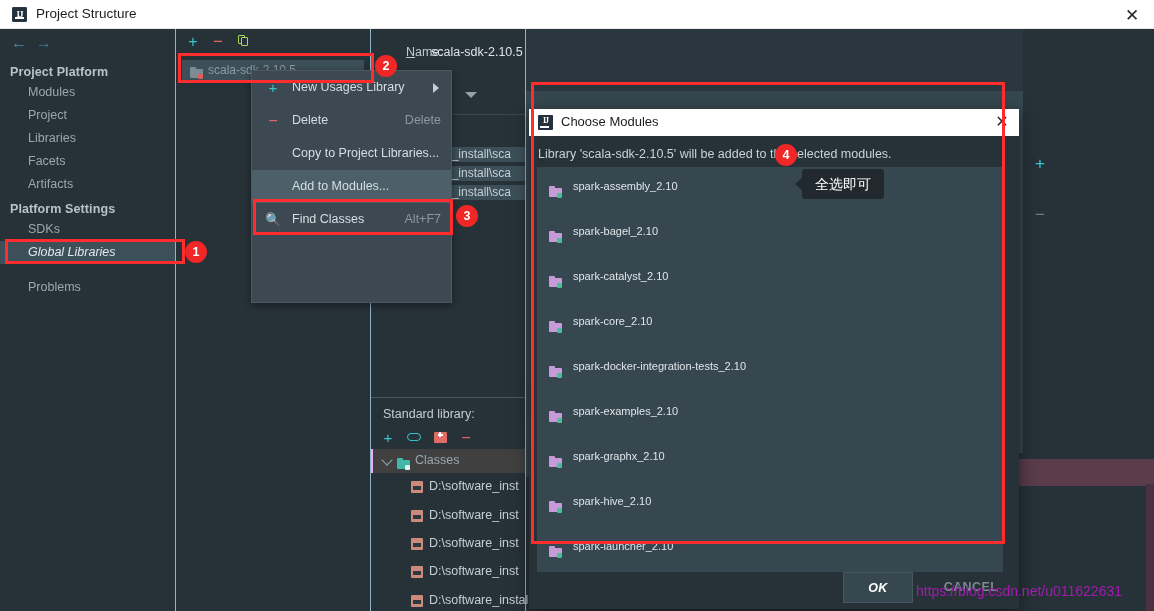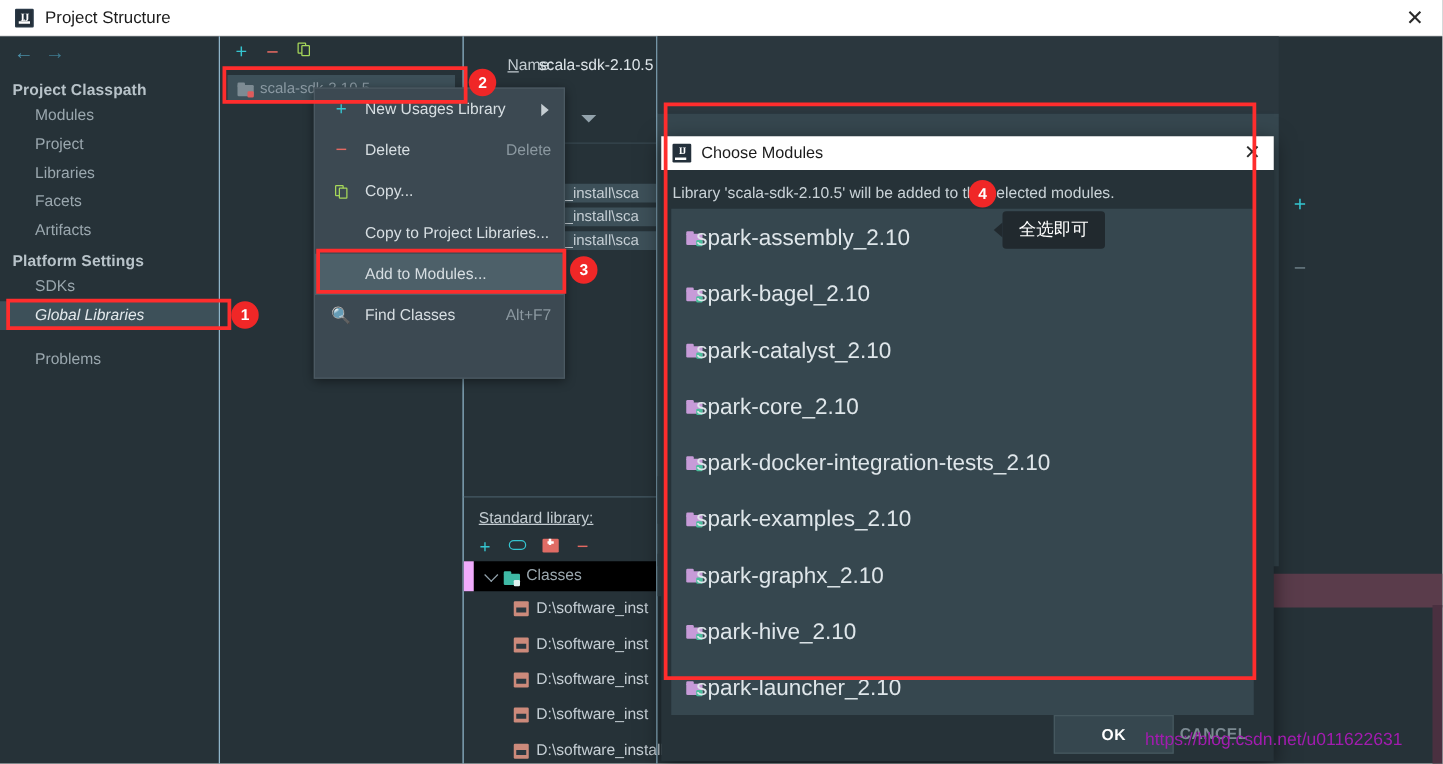--- a/index.html
+++ b/index.html
@@ -160,21 +160,21 @@
     position: absolute; left: 0; width: 154px; height: 15px;
     font-size: 12px; color: #c5ced4; white-space: nowrap; overflow: hidden;
   }
   .cp-sel { background: #3d5059; }
 
   .stdlib-sep {
     position: absolute; left: 0; top: 368px; width: 154px; height: 1px;
     background: #455a64;
   }
   .stdlib-label {
-    position: absolute; left: 12px; top: 378px; font-size: 12.5px; color: #c3ccd1; text-decoration: underline;
+    position: absolute; left: 12px; top: 378px; font-size: 12.5px; color: #c3ccd1;
   }
   .stdlib-toolbar { position: absolute; left: 0; top: 398px; width: 154px; height: 22px; }
   .sl-i {
     position: absolute; top: 2px; width: 18px; height: 18px;
     text-align: center; line-height: 18px; font-size: 15px; cursor: pointer;
   }
   .sl-plus   { left: 8px;  color: #35c5d0; }
   .sl-link   { left: 34px; }
   .sl-folder { left: 60px; }
   .sl-minus  { left: 86px; color: #e46962; font-size: 16px; }
@@ -190,21 +190,21 @@
   .addfolder::before {
     content: ""; position: absolute; left: 4px; top: 2px;
     width: 5px; height: 1.5px; background: #fff;
   }
   .addfolder::after {
     content: ""; position: absolute; left: 5.7px; top: 0.2px;
     width: 1.5px; height: 5px; background: #fff;
   }
   .classes-row {
     position: absolute; left: 0; top: 420px; width: 154px; height: 24px;
-    background: #000000; border-left: 8px solid #f0abfc;
+    background: #404040; border-left: 2px solid #f0abfc;
   }
   .classes-row .chev {
     position: absolute; left: 10px; top: 7px; width: 8px; height: 8px;
     border-right: 1.6px solid #93a3ac; border-bottom: 1.6px solid #93a3ac;
     transform: rotate(45deg);
   }
   .classes-row .fi { position: absolute; left: 24px; top: 6px; }
   .classes-row .lb {
     position: absolute; left: 42px; top: 4px; font-size: 12.5px; color: #9aa7ae;
   }
@@ -315,31 +315,32 @@
   }
   .dlg-list {
     position: absolute; left: 8px; top: 58px; width: 466px; height: 405px;
     background: #36474f; overflow: hidden;
   }
   .mod-row {
     position: relative; height: 45px; padding-left: 12px; cursor: pointer;
   }
   .mod-row .mi { position: absolute; left: 12px; top: 16px; }
   .mod-row .mt {
-    position: absolute; left: 20px; top: 13px; font-size: 18px; color: #dfe6ea; text-align: right;
+    position: absolute; left: 36px; top: 13px; font-size: 11px; color: #dfe6ea; text-align: right;
   }
   .dlg-footer { position: absolute; left: 0; top: 463px; width: 490px; height: 37px; }
   .dlg-btn {
     position: absolute; top: 0; height: 31px; line-height: 31px;
     text-align: center; font-size: 12.5px; font-weight: bold;
     letter-spacing: .4px; cursor: pointer;
   }
   .btn-ok {
-    left: 314px; width: 96px; background: #36474f; color: #ffffff;
+    left: 314px; width: 70px; background: #36474f; color: #ffffff;
     border: 1px solid #46585f;
+    font-style: italic;
   }
   .btn-cancel {
     left: 400px; width: 84px; background: transparent; color: #7c8a92;
   }
 
   
   .tooltip {
     position: absolute; left: 802px; top: 140px; width: 82px; height: 30px;
     background: #21292e; border-radius: 3px;
     color: #ffffff; font-size: 14px; line-height: 30px; text-align: center;
@@ -378,21 +379,21 @@
   </div>
 
   <div class="app-body">
 
     <div class="navrow">
       <div class="nav-arrow nav-back">←</div>
       <div class="nav-arrow nav-fwd">→</div>
     </div>
 
     <div class="sidebar">
-      <div class="sb-group">Project Classpath</div>
+      <div class="sb-group">Project Platform</div>
       <div class="sb-item">Modules</div>
       <div class="sb-item">Project</div>
       <div class="sb-item">Libraries</div>
       <div class="sb-item">Facets</div>
       <div class="sb-item">Artifacts</div>
       <div class="sb-group">Platform Settings</div>
       <div class="sb-item">SDKs</div>
       <div class="sb-item selected">Global Libraries</div>
       <div class="sb-spacer"></div>
       <div class="sb-item">Problems</div>
@@ -492,26 +493,20 @@
         <span class="ctx-icon" style="color:#35c5d0;font-size:15px;">+</span>
         <span>New Usages Library</span>
         <span class="ctx-submenu-arrow"></span>
       </div>
       <div class="ctx-item">
         <span class="ctx-icon" style="color:#e46962;font-size:16px;">−</span>
         <span>Delete</span>
         <span class="ctx-shortcut">Delete</span>
       </div>
       <div class="ctx-item">
-        <span class="ctx-icon">
-          <span class="copy-glyph" style="vertical-align:middle;"><i></i><i style="background:#3c4952;"></i></span>
-        </span>
-        <span>Copy...</span>
-      </div>
-      <div class="ctx-item">
         <span>Copy to Project Libraries...</span>
       </div>
       <div class="ctx-item highlight">
         <span>Add to Modules...</span>
       </div>
       <div class="ctx-item">
         <span class="ctx-icon" style="color:#35c5d0;font-size:13px;">🔍</span>
         <span>Find Classes</span>
         <span class="ctx-shortcut">Alt+F7</span>
       </div>

